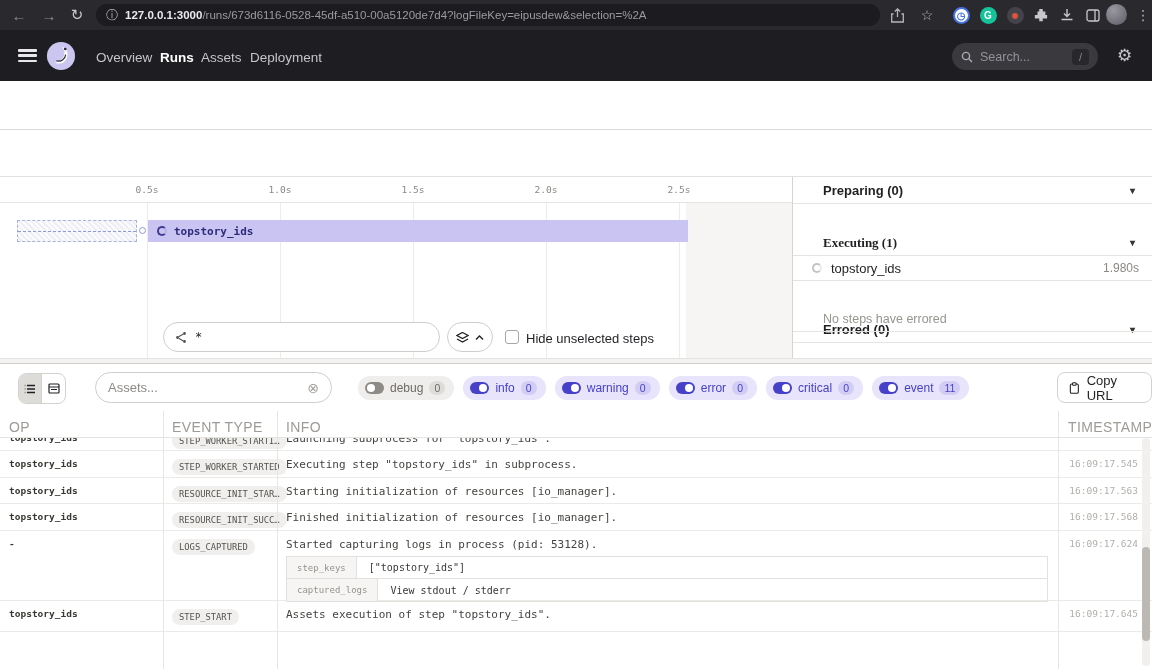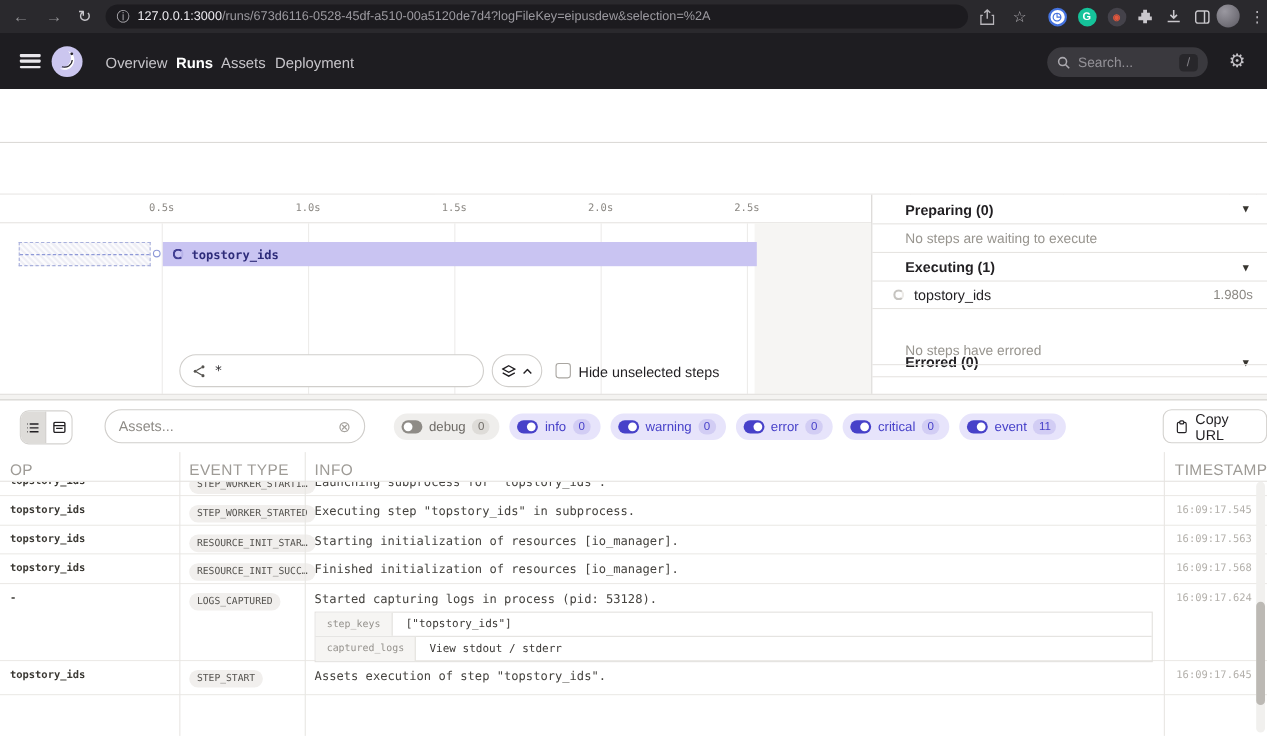--- a/index.html
+++ b/index.html
@@ -4,21 +4,21 @@
 <style>
   * { box-sizing: border-box; margin: 0; padding: 0; }
   body { font-family: "Liberation Sans", sans-serif; background:#fff; }
   .screen { position:relative; width:1152px; height:669px; overflow:hidden; background:#fff; }
   .mono { font-family:"DejaVu Sans Mono", monospace; }
 
   
   .browser { position:absolute; top:0; left:0; right:0; height:30px; background:#2A292D; }
   .bicon { position:absolute; top:4px; width:22px; height:22px; display:flex; align-items:center; justify-content:center; color:#B7B5BA; font-size:15px; }
   .urlpill { position:absolute; left:96px; top:4px; width:784px; height:22px; border-radius:11px; background:#1C1B1F; display:flex; align-items:center; padding:0 10px; font-size:11.5px; color:#9C9AA0; white-space:nowrap; overflow:hidden; }
-  .urlpill .host { color:#ECEAEF; font-weight:normal; }
+  .urlpill .host { color:#ECEAEF; font-weight:bold; }
   .url-info { color:#B7B5BA; margin-right:7px; font-size:12px; }
   .avatar { position:absolute; left:1106px; top:4px; width:21px; height:21px; border-radius:50%; background:radial-gradient(circle at 35% 30%, #9a98a0, #5c5a62); }
   .extdot { width:17px; height:17px; border-radius:50%; display:flex; align-items:center; justify-content:center; font-size:10px; font-weight:bold; color:#fff; }
 
   
   .dagnav { position:absolute; top:30px; left:0; right:0; height:51px; background:#1E1D21; }
   .burger { position:absolute; left:18px; top:19px; width:19px; height:13px; display:flex; flex-direction:column; justify-content:space-between; }
   .burger span { display:block; height:2.5px; background:#E9E7EC; border-radius:1px; }
   .daglogo { position:absolute; left:46px; top:11px; width:30px; height:30px; }
   .navlink { position:absolute; top:20px; font-size:13.5px; color:#C7C5CA; cursor:default; }
@@ -351,24 +351,21 @@
       </div>
       <span class="cbx" style="position:absolute;left:505px;top:153px;"></span>
       <span class="tb-label" style="position:absolute;left:526px;top:154px;">Hide unselected steps</span>
     </div>
 
     <div class="steps">
       <div class="srow sec-h" style="top:0;height:27px;">
         <span>Preparing (0)</span>
           <span class="caret">▾</span>
       </div>
-      <div class="srow sec-empty" style="top:27px;height:26px;">
-        <span>No steps are waiting to execute</span>
-      </div>
-      <div class="srow sec-h" style="top:53px;height:26px;">
+      <div class="srow sec-h" style="top:53px;height:26px;font-family:Liberation Serif, serif;">
         <span>Executing (1)</span>
           <span class="caret">▾</span>
       </div>
       <div class="srow sec-step" style="top:79px;height:25px;">
         <span class="ring"></span>
         <span>topstory_ids</span>
         <span class="stime">1.980s</span>
       </div>
       <div class="srow sec-h" style="top:104px;height:26px;margin-top:36px;">
         <span>Errored (0)</span>

